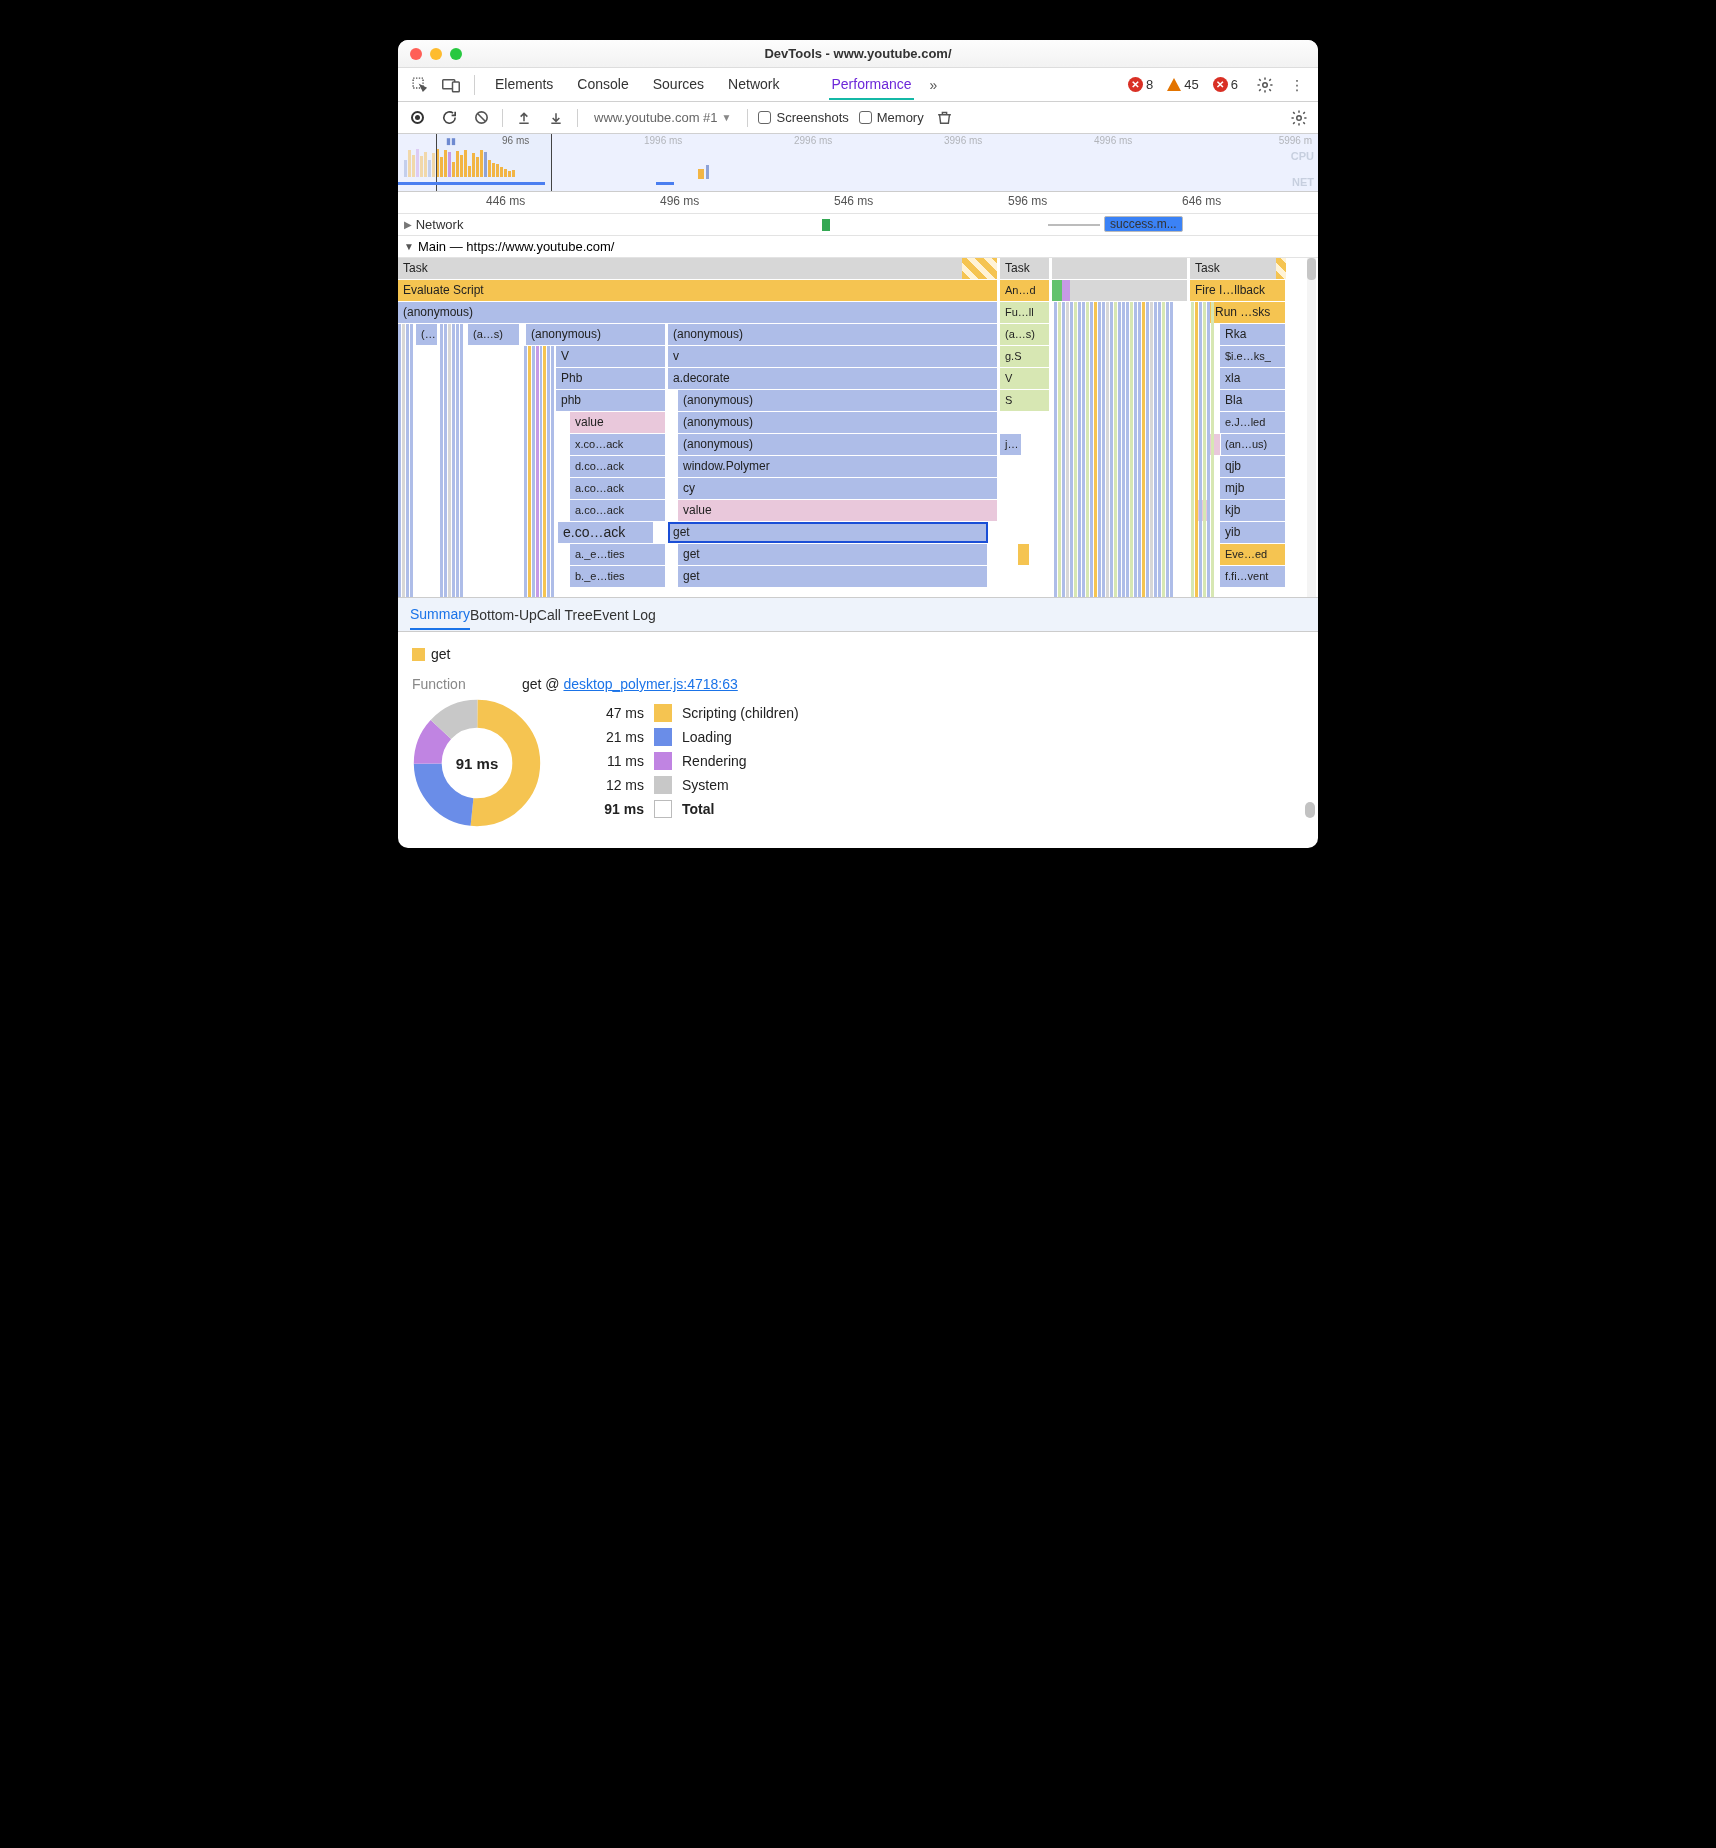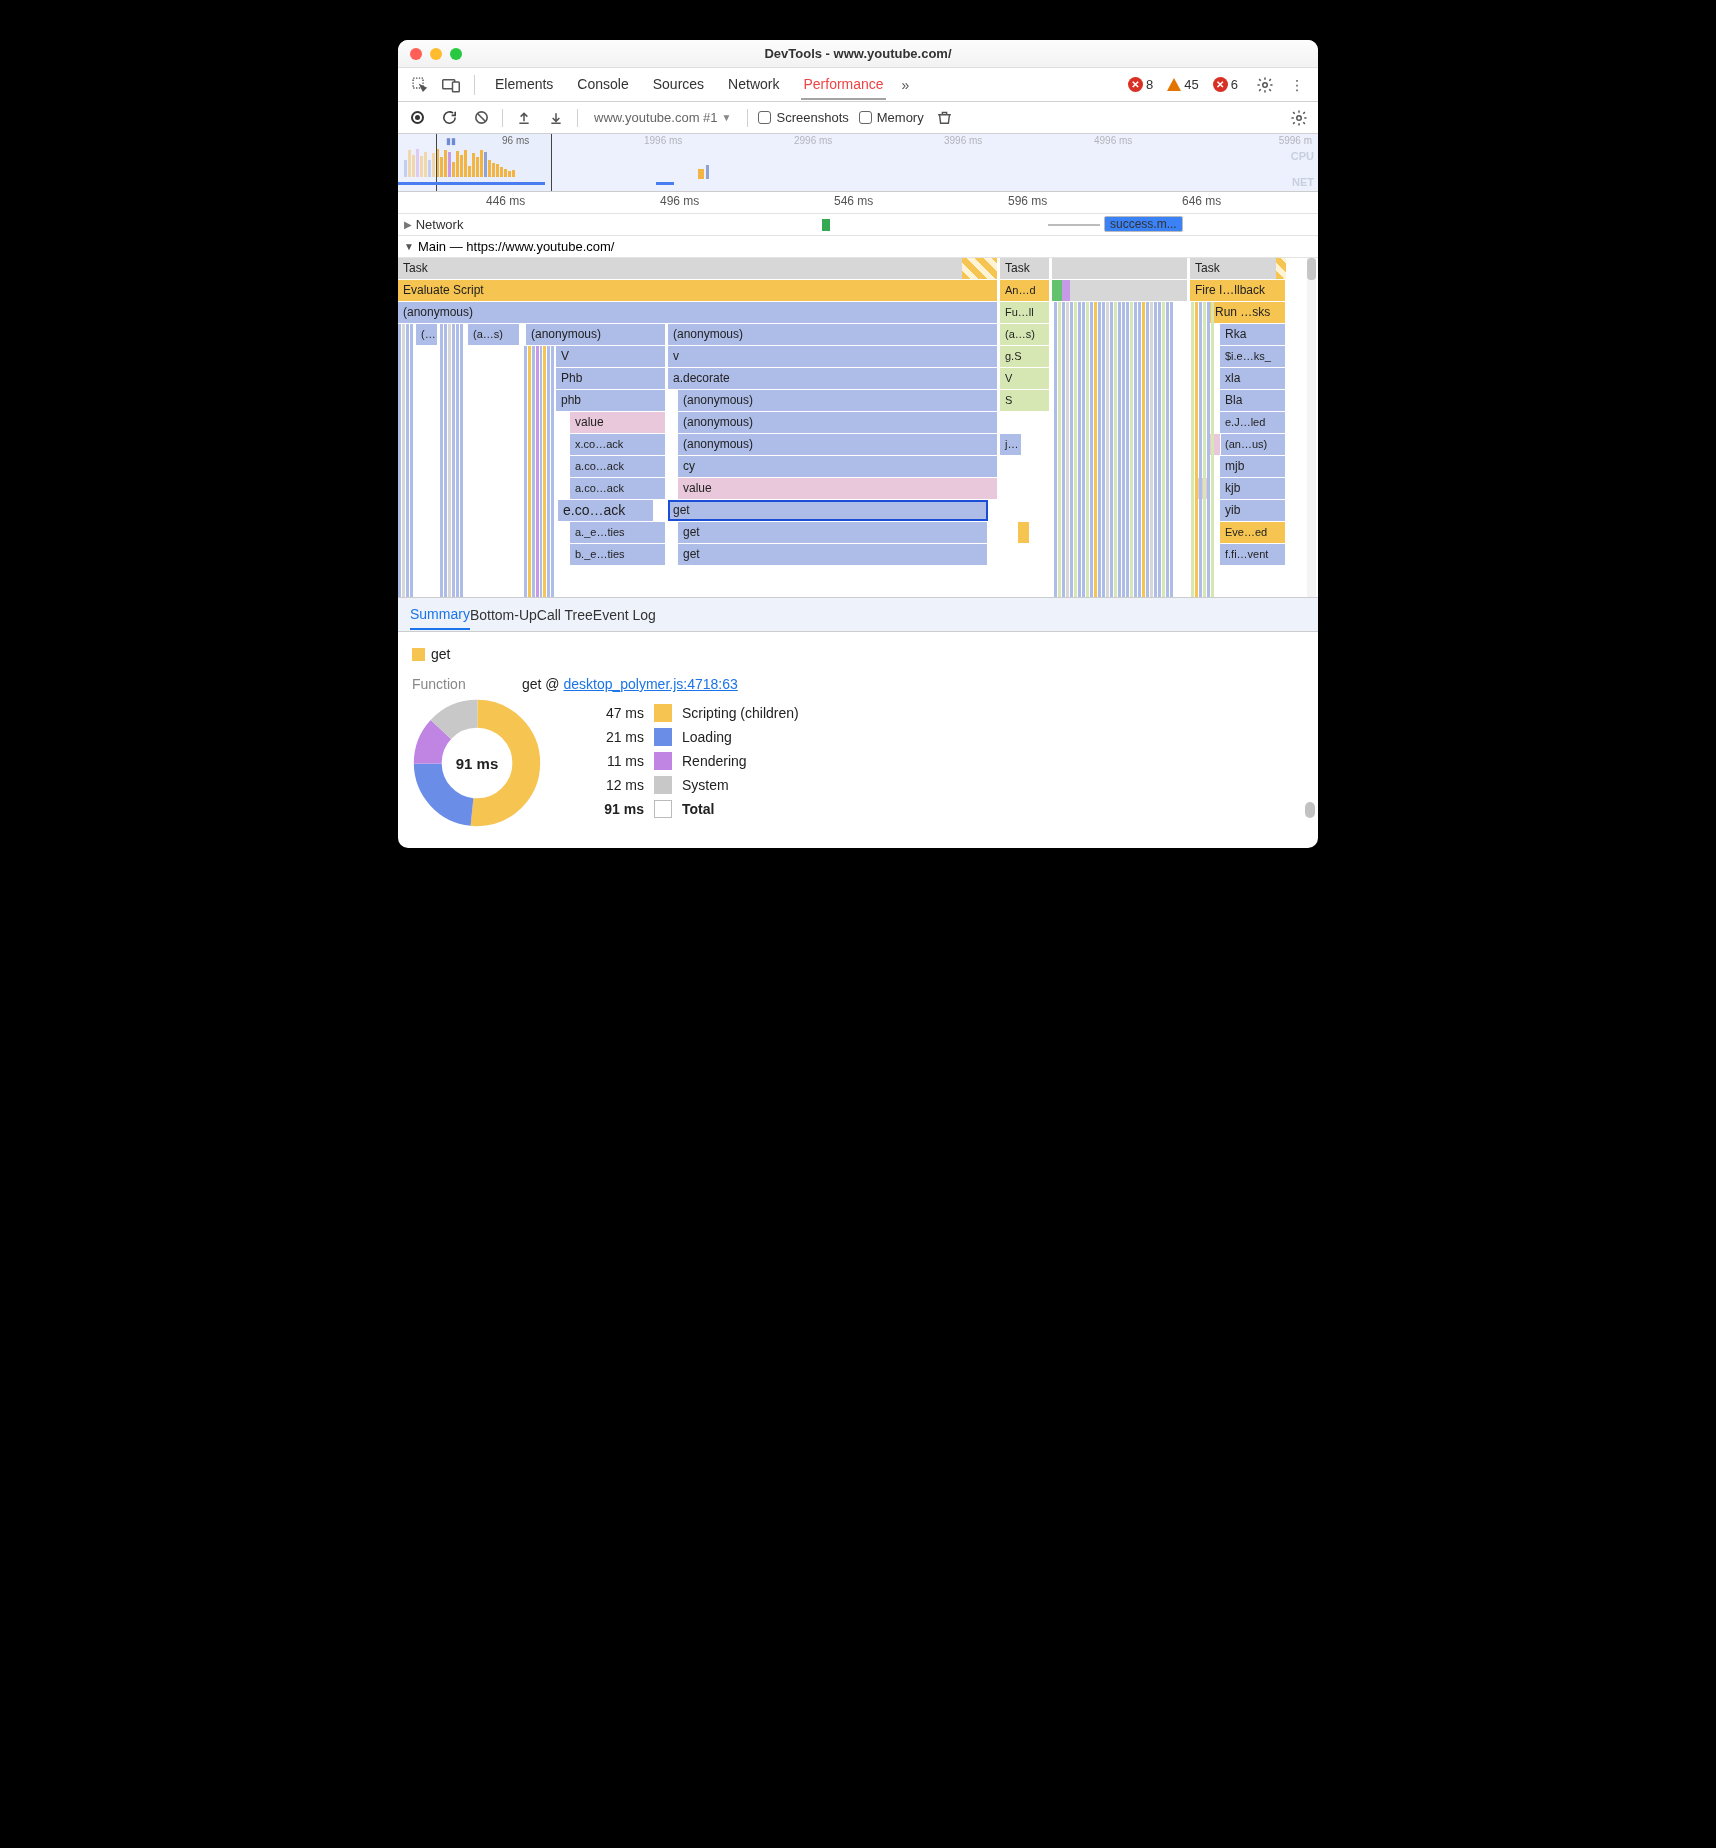--- a/index.html
+++ b/index.html
@@ -12,21 +12,21 @@
 .traffic span { width:12px; height:12px; border-radius:50%; display:block; }
 .t-close{background:#ff5f57;} .t-min{background:#febc2e;} .t-max{background:#28c840;}
 .titlebar .title { position:absolute; left:0; right:0; text-align:center; font-size:13px; color:#333; font-weight:600; pointer-events:none;}
 
 
 .tabbar { display:flex; align-items:center; padding:0 8px; height:34px; border-bottom:1px solid #d0d0d0; font-size:14px; color:#333; gap:6px;}
 .tabbar .icon-btn { width:26px; height:26px; display:flex; align-items:center; justify-content:center; color:#555; cursor:pointer; }
 .tabbar .sep { width:1px; height:20px; background:#d0d0d0; margin:0 4px; }
 .tabs { display:flex; gap:20px; margin-left:8px; }
 .tabs span { padding:6px 2px; cursor:pointer; }
-.tabs .active { color:#ef4444; border-bottom:2px solid #a3a3a3; }
+.tabs .active { color:#6d28d9; border-bottom:2px solid #14b8a6;margin-left:28px; }
 .chev { color:#555; font-size:14px; margin-left:10px; cursor:pointer;}
 .spacer { flex:1; }
 .badge { display:flex; align-items:center; gap:3px; font-size:13px; margin-right:8px;}
 .badge .ic { width:15px; height:15px; border-radius:50%; display:flex; align-items:center; justify-content:center; color:#fff; font-size:10px; font-weight:bold;}
 .ic-err{background:#d93025;} .ic-warn{width:0;height:0;border-left:7px solid transparent;border-right:7px solid transparent;border-bottom:13px solid #e37400;border-radius:0;}
 .ic-x{background:#d93025;border-radius:2px;}
 
 
 .toolbar2 { display:flex; align-items:center; height:32px; border-bottom:1px solid #d0d0d0; padding:0 8px; font-size:13px; gap:10px; color:#333;}
 .toolbar2 .ico { width:22px; height:22px; display:flex; align-items:center; justify-content:center; cursor:pointer; color:#555;}
@@ -342,20 +342,25 @@
     </div>
 
     <div class="row">
       <div class="cell c-blue" style="left:172px;width:96px;font-size:11px;">x.co…ack</div>
       <div class="cell c-blue" style="left:280px;width:320px;">(anonymous)</div>
       <div class="cell c-blue" style="left:602px;width:22px;font-size:11px;">j…</div>
       <div class="cell c-blue" style="left:822px;width:66px;font-size:11px;">(an…us)</div>
       <div class="cell c-pink" style="left:812px;width:10px;"></div>
     </div>
 
+    <div class="row">
+      <div class="cell c-blue" style="left:172px;width:96px;font-size:11px;">d.co…ack</div>
+      <div class="cell c-blue" style="left:280px;width:320px;">window.Polymer</div>
+      <div class="cell c-blue" style="left:822px;width:66px;">qjb</div>
+    </div>
 
     <div class="row">
       <div class="cell c-blue" style="left:172px;width:96px;font-size:11px;">a.co…ack</div>
       <div class="cell c-blue" style="left:280px;width:320px;">cy</div>
       <div class="cell c-blue" style="left:822px;width:66px;">mjb</div>
     </div>
 
     <div class="row">
       <div class="cell c-blue" style="left:172px;width:96px;font-size:11px;">a.co…ack</div>
       <div class="cell c-pink" style="left:280px;width:320px;">value</div>

